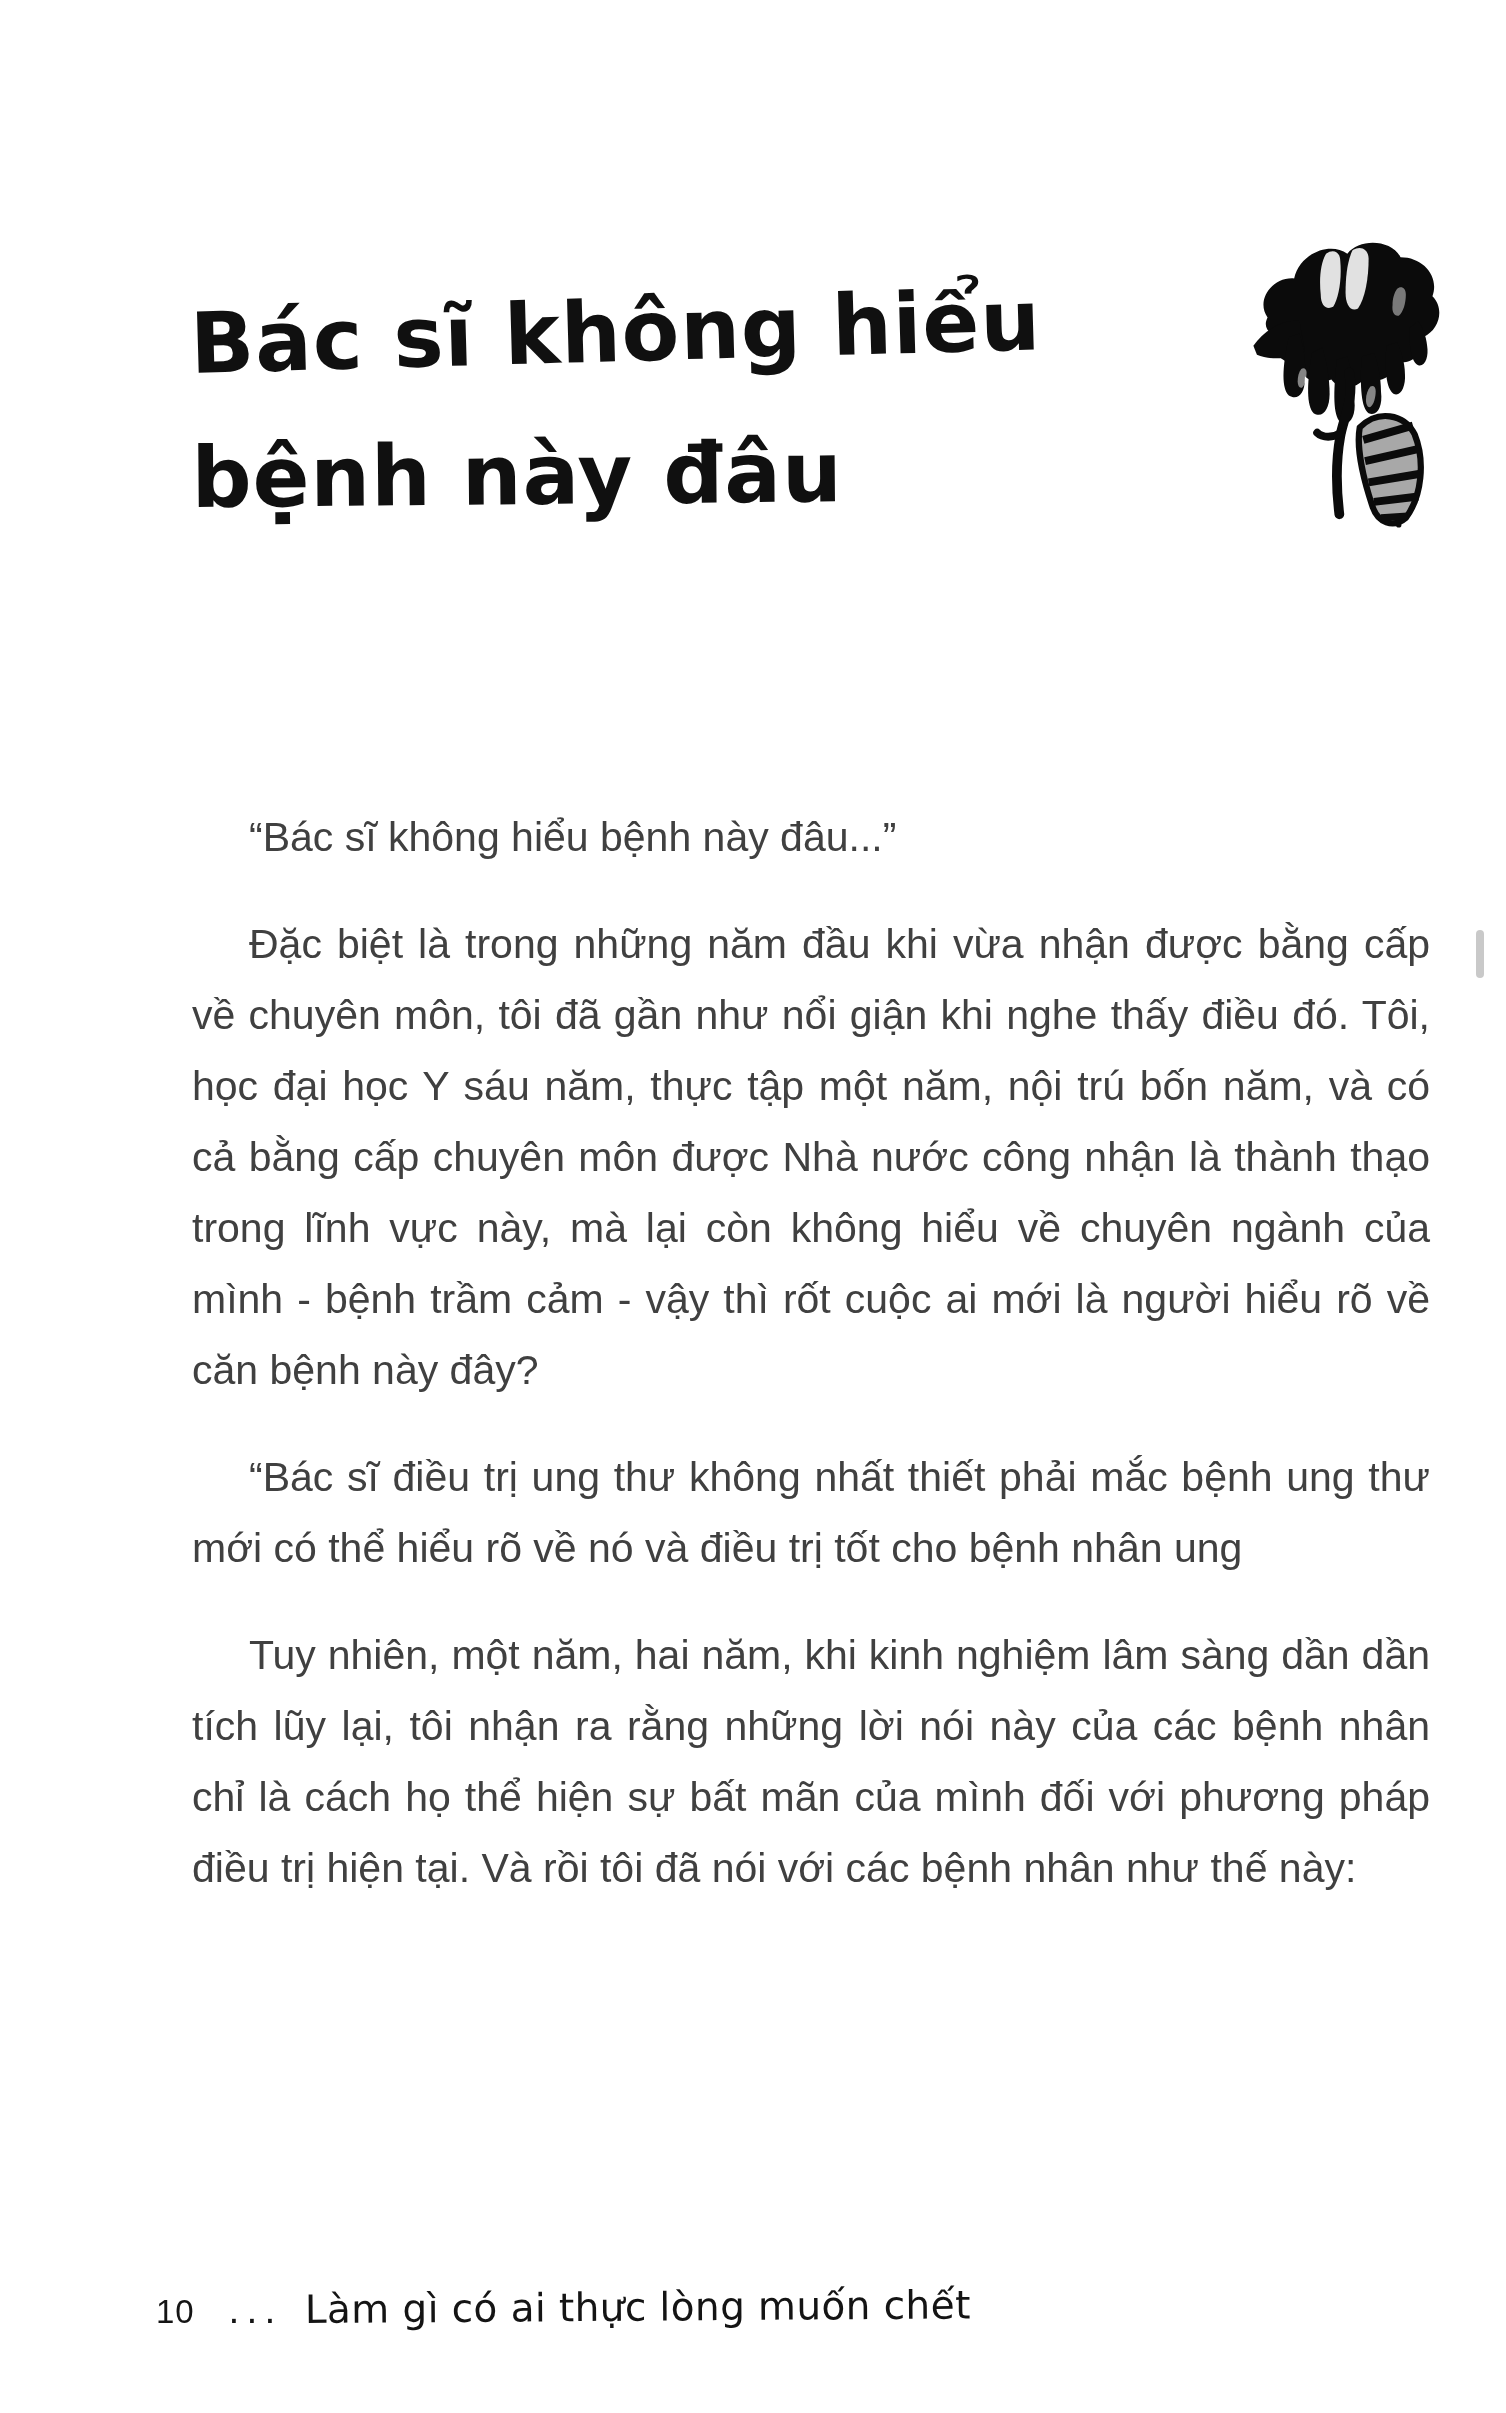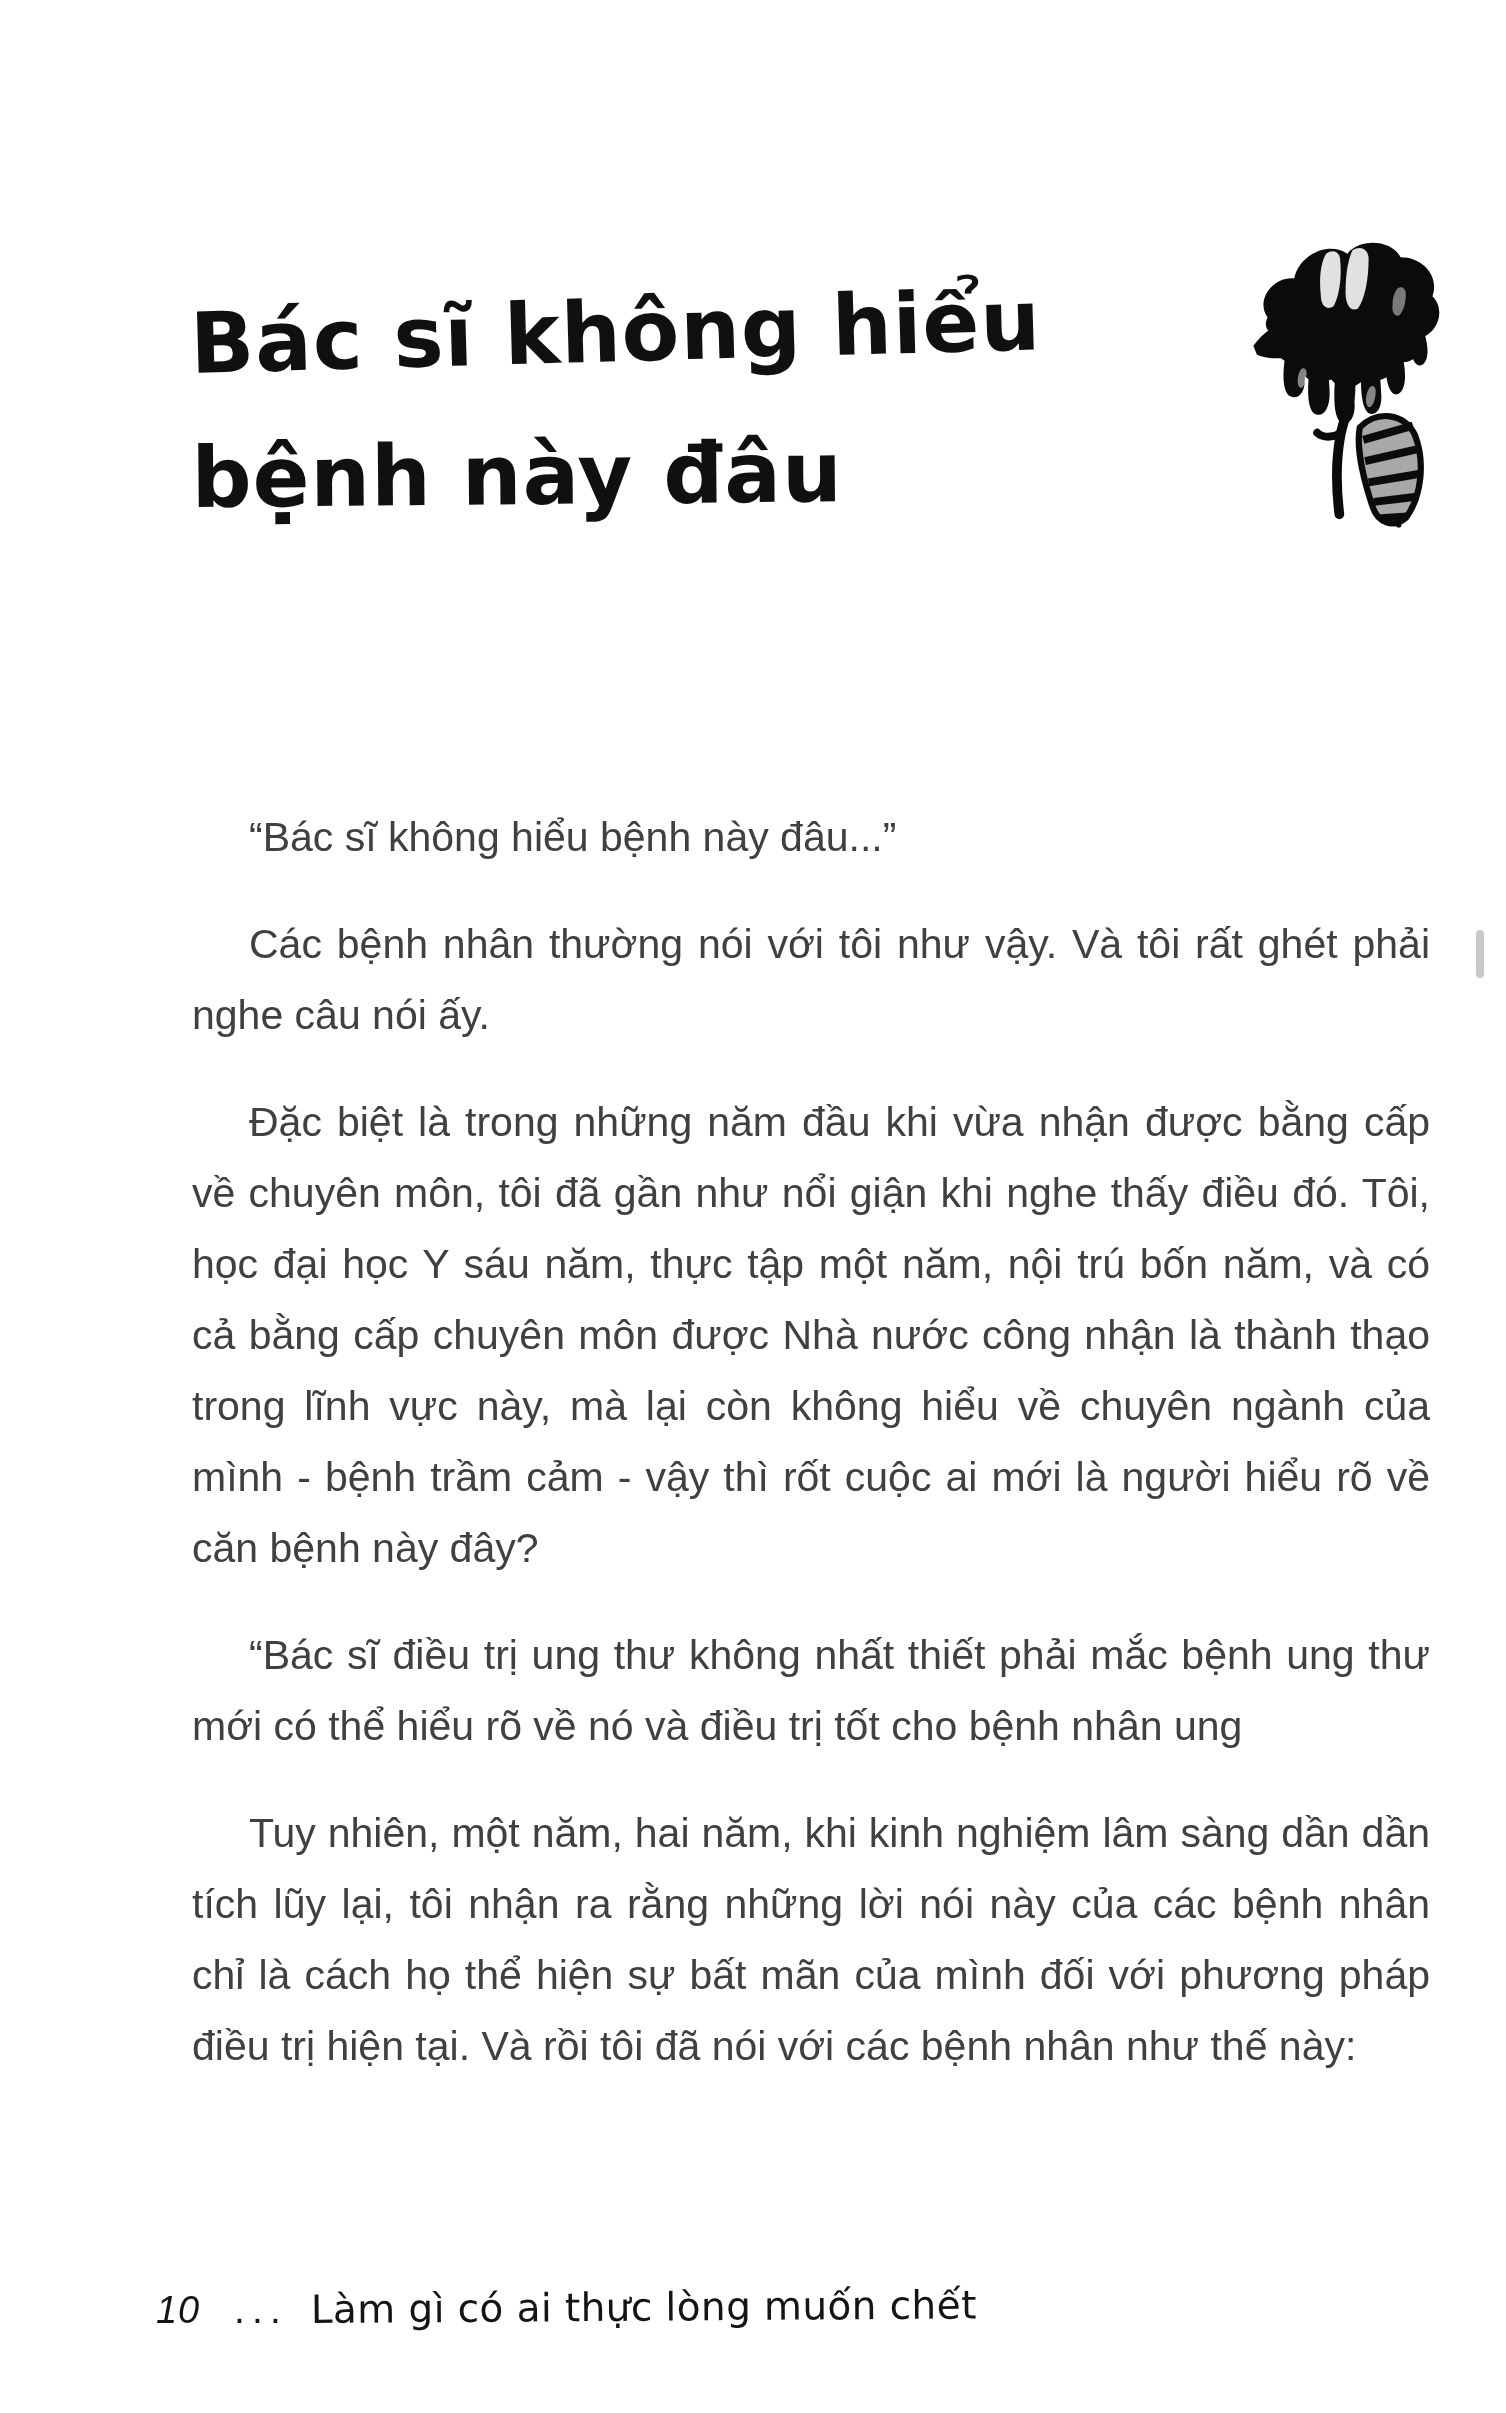--- a/index.html
+++ b/index.html
@@ -71,23 +71,22 @@
   .footer {
     position: absolute;
     left: 156px;
     top: 2287px;
     display: flex;
     align-items: baseline;
     color: #141414;
     white-space: nowrap;
   }
   .footer .page-num {
-    font-size: 38px;
+    font-size: 33px;
     letter-spacing: 0.9px;
-    font-style: italic;
   }
   .footer .dots {
     font-size: 39px;
     margin-left: 34px;
     letter-spacing: 7.1px;
   }
   .footer .book-title {
     font-family: "DejaVu Sans", sans-serif;
     font-size: 39px;
     margin-left: 23px;
@@ -143,21 +142,20 @@
       <path d="M132,290 L194,276" stroke="#0b0b0b" stroke-width="9"></path>
       <path d="M136,314 L196,304" stroke="#0b0b0b" stroke-width="9"></path>
       <path d="M142,336 L192,330" stroke="#0b0b0b" stroke-width="9"></path>
       <path d="M150,354 L180,352" stroke="#0b0b0b" stroke-width="8"></path>
       <circle cx="170" cy="362" r="3" fill="#0b0b0b"></circle>
     </g>
   </svg>
 
   <div class="body-copy">
     <p>“Bác sĩ không hiểu bệnh này đâu...”</p>
-    <p>Các bệnh nhân thường nói với tôi như vậy. Và tôi rất ghét phải nghe câu nói ấy.</p>
     <p>Đặc biệt là trong những năm đầu khi vừa nhận được bằng cấp về chuyên môn, tôi đã gần như nổi giận khi nghe thấy điều đó. Tôi, học đại học Y sáu năm, thực tập một năm, nội trú bốn năm, và có cả bằng cấp chuyên môn được Nhà nước công nhận là thành thạo trong lĩnh vực này, mà lại còn không hiểu về chuyên ngành của mình - bệnh trầm cảm - vậy thì rốt cuộc ai mới là người hiểu rõ về căn bệnh này đây?</p>
     <p>“Bác sĩ điều trị ung thư không nhất thiết phải mắc bệnh ung thư mới có thể hiểu rõ về nó và điều trị tốt cho bệnh nhân ung</p>
     <p>Tuy nhiên, một năm, hai năm, khi kinh nghiệm lâm sàng dần dần tích lũy lại, tôi nhận ra rằng những lời nói này của các bệnh nhân chỉ là cách họ thể hiện sự bất mãn của mình đối với phương pháp điều trị hiện tại. Và rồi tôi đã nói với các bệnh nhân như thế này:</p>
   </div>
 
   <div class="footer">
     <span class="page-num">10</span>
     <span class="dots">...</span>
     <span class="book-title">Làm gì có ai thực lòng muốn chết</span>
   </div>

